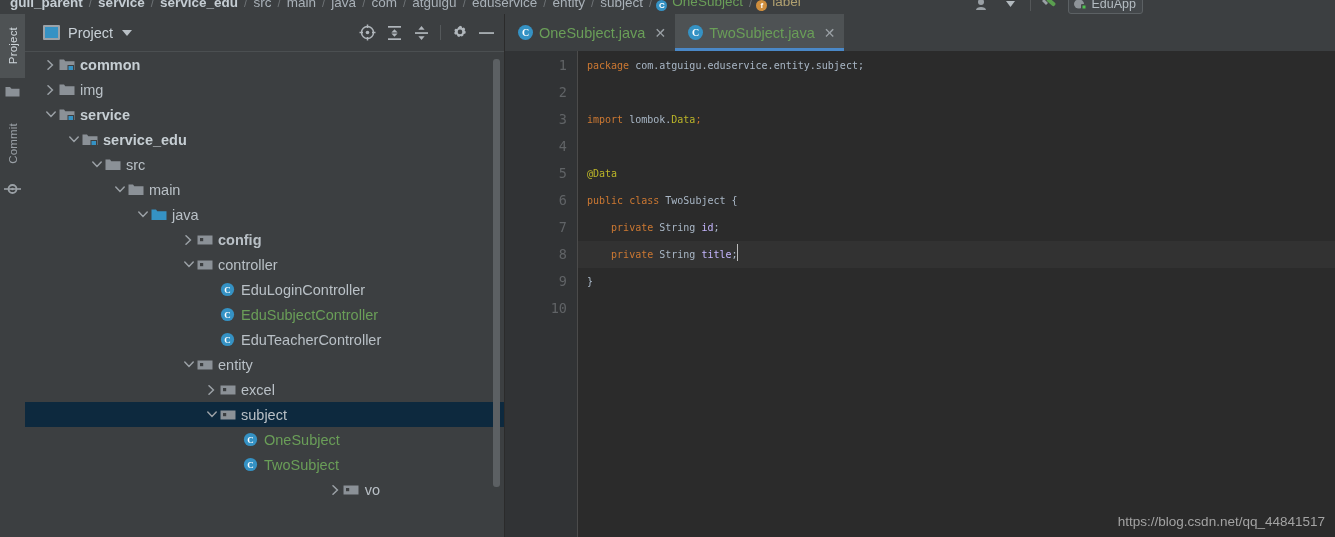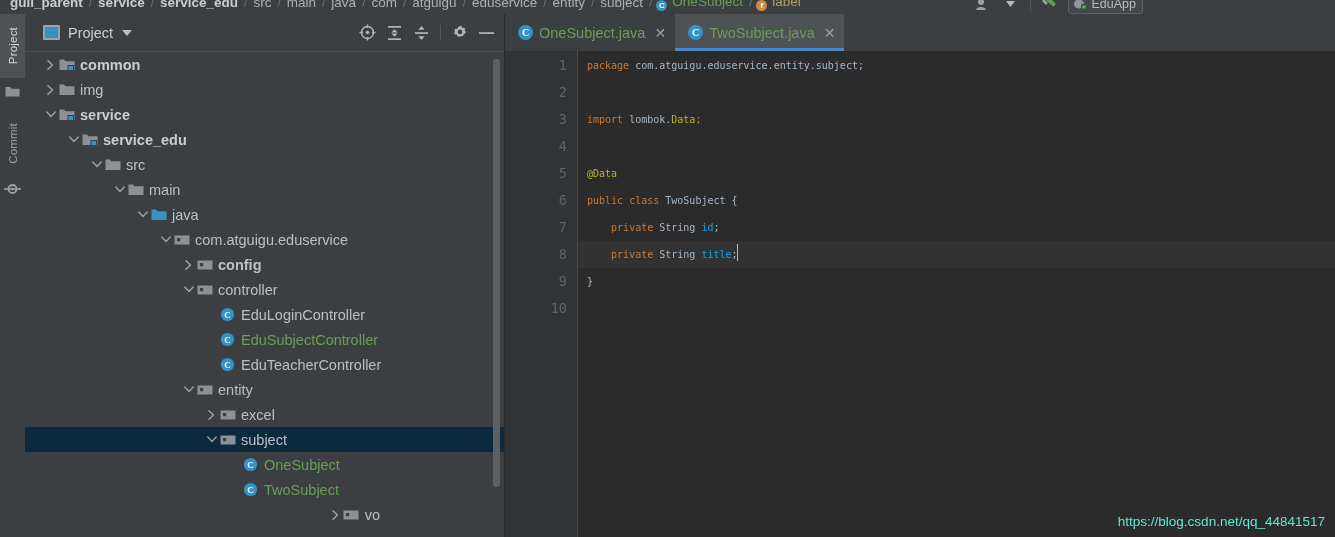--- a/index.html
+++ b/index.html
@@ -247,33 +247,33 @@
     font-family: "DejaVu Sans Mono", monospace;
     font-size: 10px;
     white-space: pre;
     color: #a9b7c6;
     padding-left: 9px;
     box-sizing: border-box;
   }
   .cline.caretline { background: #323232; }
   .kw   { color: #cc7832; }
   .ann  { color: #bbb529; }
-  .fld  { color: #0ea5e9; }
+  .fld  { color: #c4b5fd; }
   .cls  { color: #a9b7c6; }
   .pkg  { color: #a9b7c6; }
   .caret {
     display: inline-block;
     width: 1px; height: 17px;
     background: #bbbbbb;
     vertical-align: -3px;
     margin-left: -1px;
   }
   .watermark {
     position: absolute; right: 10px; bottom: 8px;
-    color: #5eead4; font-size: 13.5px;
+    color: #a3a3a3; font-size: 13.5px;
     font-family: "Liberation Sans", sans-serif;
   }
 </style>
 </head>
 <body>
 
 <div id="app">
 
   <div class="navbar">
     <div class="crumbs" id="crumbs">
@@ -493,34 +493,20 @@
               <path d="M0.8 1 L5 5.4 L9.2 1" fill="none" stroke="#9ba1a6" stroke-width="1.5" stroke-linecap="round"></path>
             </svg>
           </div>
           <div class="ticon">
             <svg width="16" height="14" viewBox="0 0 16 14">
               <path d="M0.5 1.5 H5 L6.3 3.2 H15.5 V12 H0.5 Z" fill="#3592c4"></path>
             </svg>
           </div>
           <span class="tlabel">java</span>
         </div>
-        <div class="trow" style="padding-left: 133px;">
-          <div class="twist">
-            <svg width="10" height="7" viewBox="0 0 10 7">
-              <path d="M0.8 1 L5 5.4 L9.2 1" fill="none" stroke="#9ba1a6" stroke-width="1.5" stroke-linecap="round"></path>
-            </svg>
-          </div>
-          <div class="ticon">
-            <svg width="16" height="14" viewBox="0 0 16 14">
-              <path d="M0.5 2.5 H15.5 V11.5 H0.5 Z" fill="#8b9197"></path>
-              <rect x="3" y="5" width="3.2" height="3.2" fill="#3c3f41"></rect>
-            </svg>
-          </div>
-          <span class="tlabel">com.atguigu.eduservice</span>
-        </div>
         <div class="trow" style="padding-left: 156px; font-weight: bold;">
           <div class="twist">
             <svg width="7" height="10" viewBox="0 0 7 10">
               <path d="M1 0.8 L5.4 5 L1 9.2" fill="none" stroke="#9ba1a6" stroke-width="1.5" stroke-linecap="round"></path>
             </svg>
           </div>
           <div class="ticon">
             <svg width="16" height="14" viewBox="0 0 16 14">
               <path d="M0.5 2.5 H15.5 V11.5 H0.5 Z" fill="#8b9197"></path>
               <rect x="3" y="5" width="3.2" height="3.2" fill="#3c3f41"></rect>

